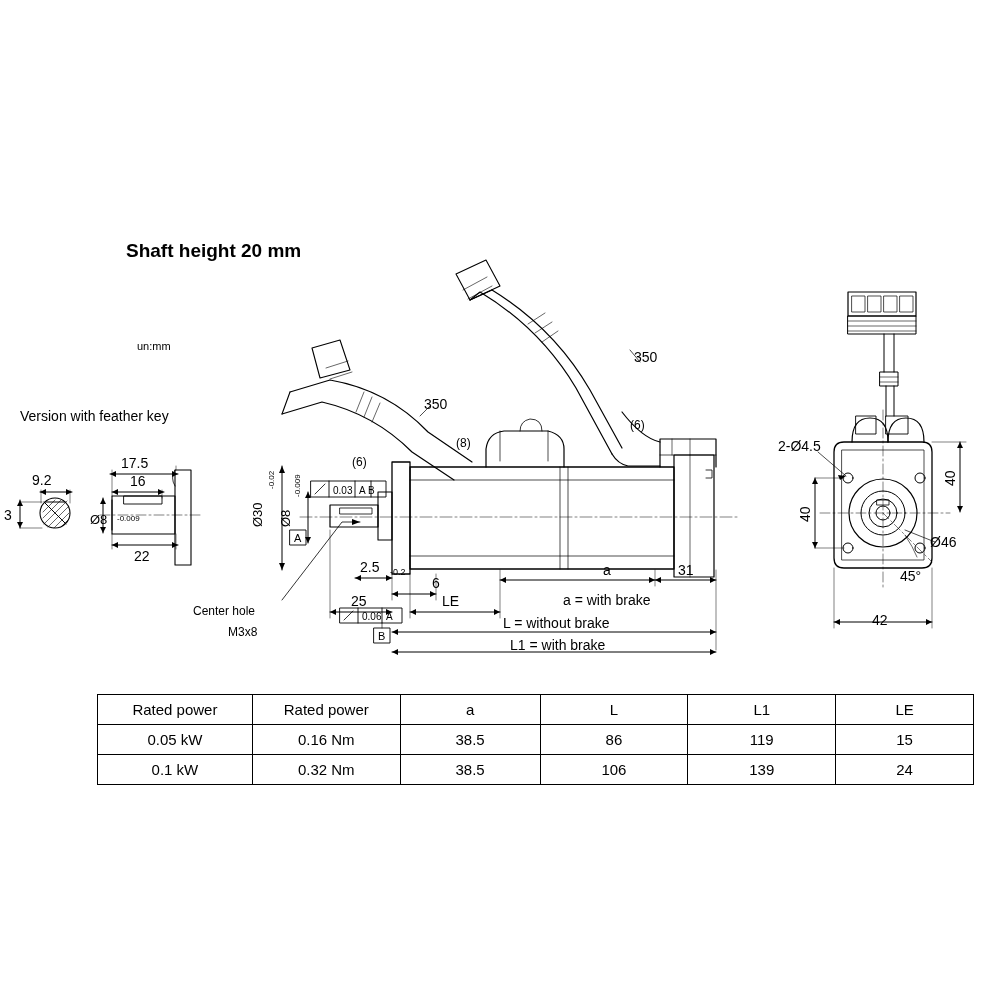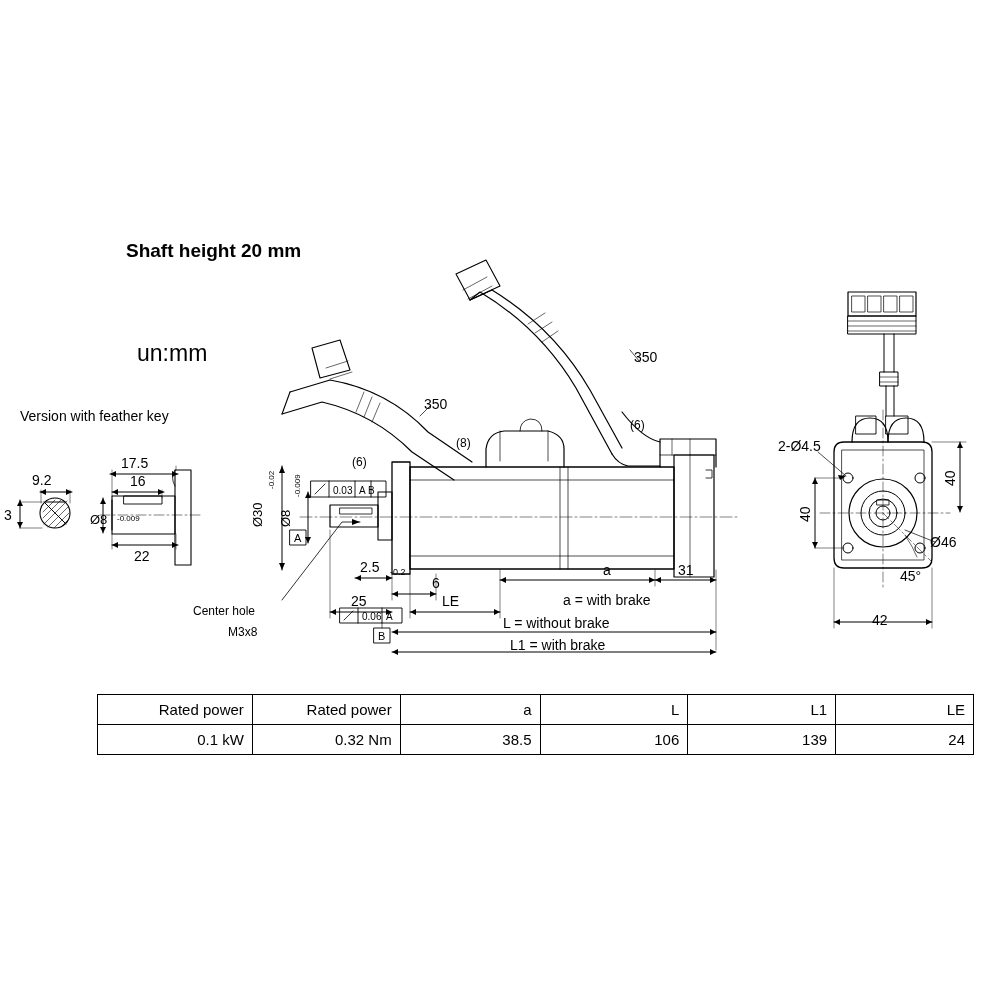--- a/index.html
+++ b/index.html
@@ -18,21 +18,21 @@
   .abs { position: absolute; }
   .txt { font-size: 14px; white-space: nowrap; }
   .bold { font-weight: bold; margin-left: 30px; }
 
   #title {
     left: 96px; top: 240px;
     font-size: 19px; font-weight: bold;
   }
   #unit {
     left: 137px; top: 340px;
-    font-size: 23px;
+    font-size: 11px;
   }
   #version-label {
     left: 20px; top: 408px;
     font-size: 14px;
   }
   #center-hole-1 { left: 193px; top: 604px; font-size: 12px; }
   #center-hole-2 { left: 228px; top: 625px; font-size: 12px; }
 
   
   #drawing {
@@ -45,21 +45,21 @@
     position: absolute;
     left: 97px;
     top: 694px;
     width: 877px;
     border-collapse: collapse;
     font-size: 15px;
   }
   #spec-table td, #spec-table th {
     border: 1px solid #000;
     padding: 6px 8px;
-    text-align: right;
+    text-align: center;
     font-weight: normal;
     height: 20px;
     box-sizing: border-box;
   }
   #spec-table th { font-weight: normal; }
   #spec-table col.c0 { width: 155px; }
   #spec-table col.c1 { width: 148px; }
   #spec-table col.c2 { width: 140px; }
   #spec-table col.c3 { width: 148px; }
   #spec-table col.c4 { width: 148px; }
@@ -453,20 +453,28 @@
     <tr>
       <th>Rated power</th>
       <th>Rated power</th>
       <th>a</th>
       <th>L</th>
       <th>L1</th>
       <th>LE</th>
     </tr>
   </thead>
   <tbody>
+    <tr>
+      <td>0.05 kW</td>
+      <td>0.16 Nm</td>
+      <td>38.5</td>
+      <td>86</td>
+      <td>119</td>
+      <td>15</td>
+    </tr>
     <tr class="highlight">
       <td>0.1 kW</td>
       <td>0.32 Nm</td>
       <td>38.5</td>
       <td>106</td>
       <td>139</td>
       <td>24</td>
     </tr>
   </tbody>
 </table>

